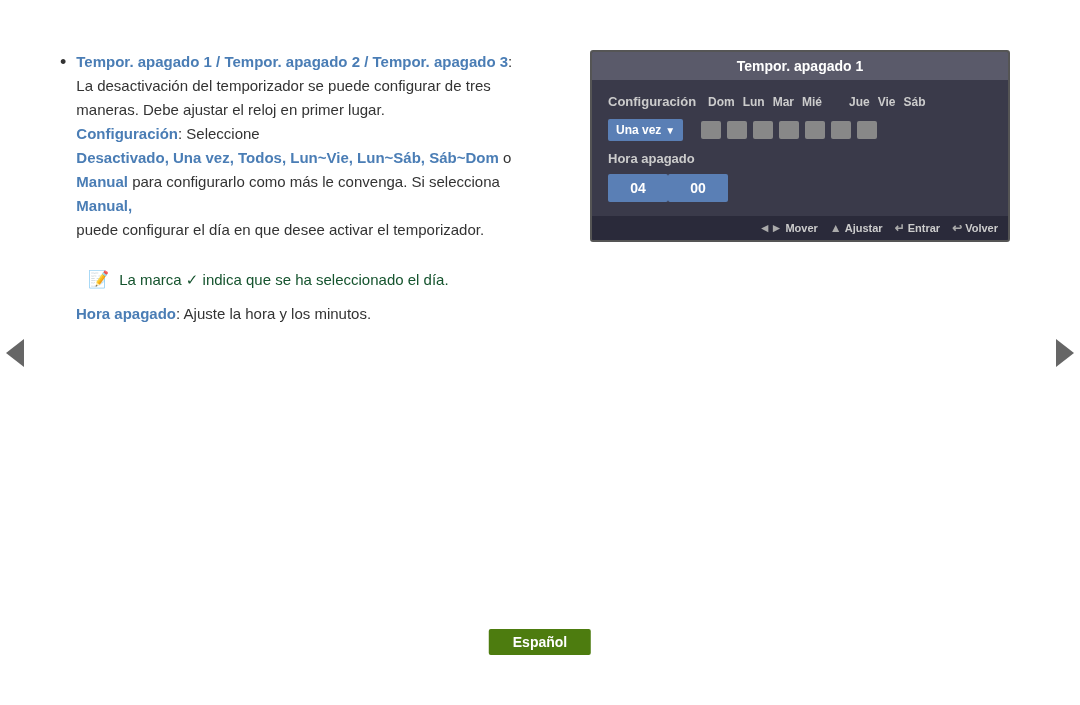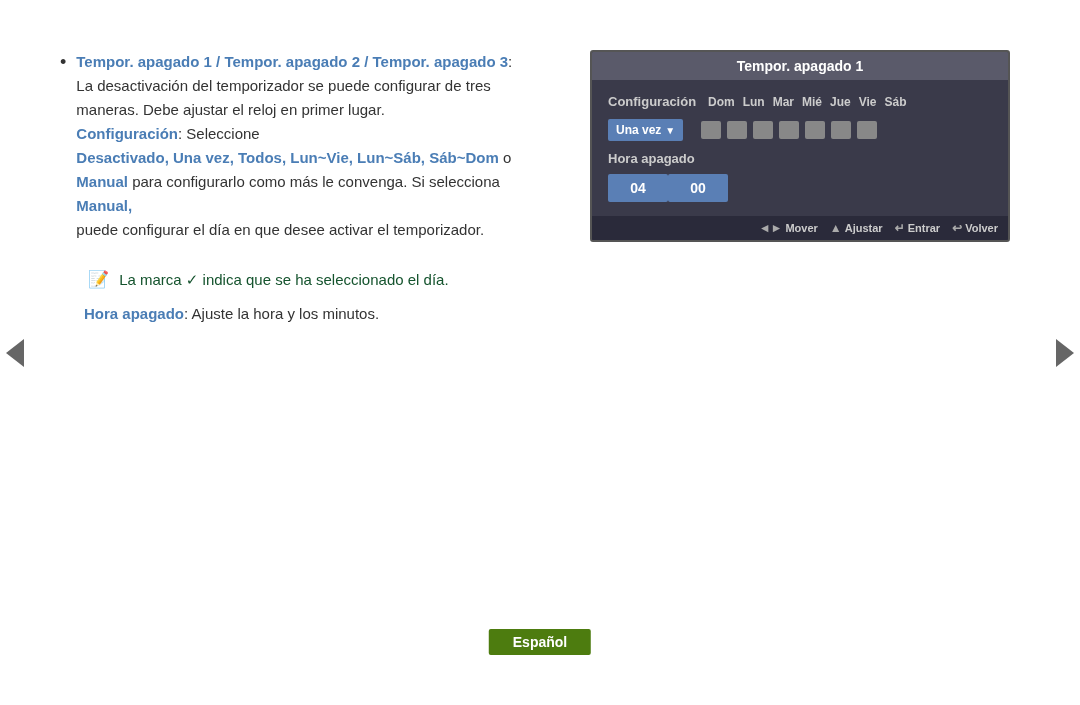--- a/index.html
+++ b/index.html
@@ -297,21 +297,21 @@
         <div class="tv-panel-title">Tempor. apagado 1</div>
         <div class="tv-panel-body">
 
           <div class="tv-config-row">
             <div class="tv-config-label">Configuración</div>
             <div class="days-row">
               <div style="color:#ccc;font-size:12px;">Dom</div>
               <div style="color:#ccc;font-size:12px;">Lun</div>
               <div style="color:#ccc;font-size:12px;">Mar</div>
               <div style="color:#ccc;font-size:12px;">Mié</div>
-              <div style="color:#ccc;font-size:12px;">Jue</div>
+              <div style="color:#ccc;font-size:12px;margin-left:19px;">Jue</div>
               <div style="color:#ccc;font-size:12px;">Vie</div>
               <div style="color:#ccc;font-size:12px;">Sáb</div>
             </div>
           </div>
 
           <div class="tv-config-row" style="align-items:center;">
             <div class="tv-select-box">
               <span>Una vez</span>
               <span class="tv-select-arrow">▼</span>
             </div>
@@ -356,21 +356,21 @@
         </div>
       </div>
 
     </div>
 
     <div class="note-section" style="margin-left: 28px; margin-top: 18px;">
       <span class="note-icon">📝</span>
       <span class="note-text">La marca ✓ indica que se ha seleccionado el día.</span>
     </div>
 
-    <div class="hora-section" style="margin-left: 24px; margin-top: 10px;">
+    <div class="hora-section" style="margin-left: 16px; margin-top: 10px;">
       <span class="blue-text-bold">Hora apagado</span><span>: Ajuste la hora y los minutos.</span>
     </div>
 
     <div class="bottom-bar">Español</div>
 
   </div>
 
   <div class="arrow-right">
     <div class="arrow-shape right"></div>
   </div>

